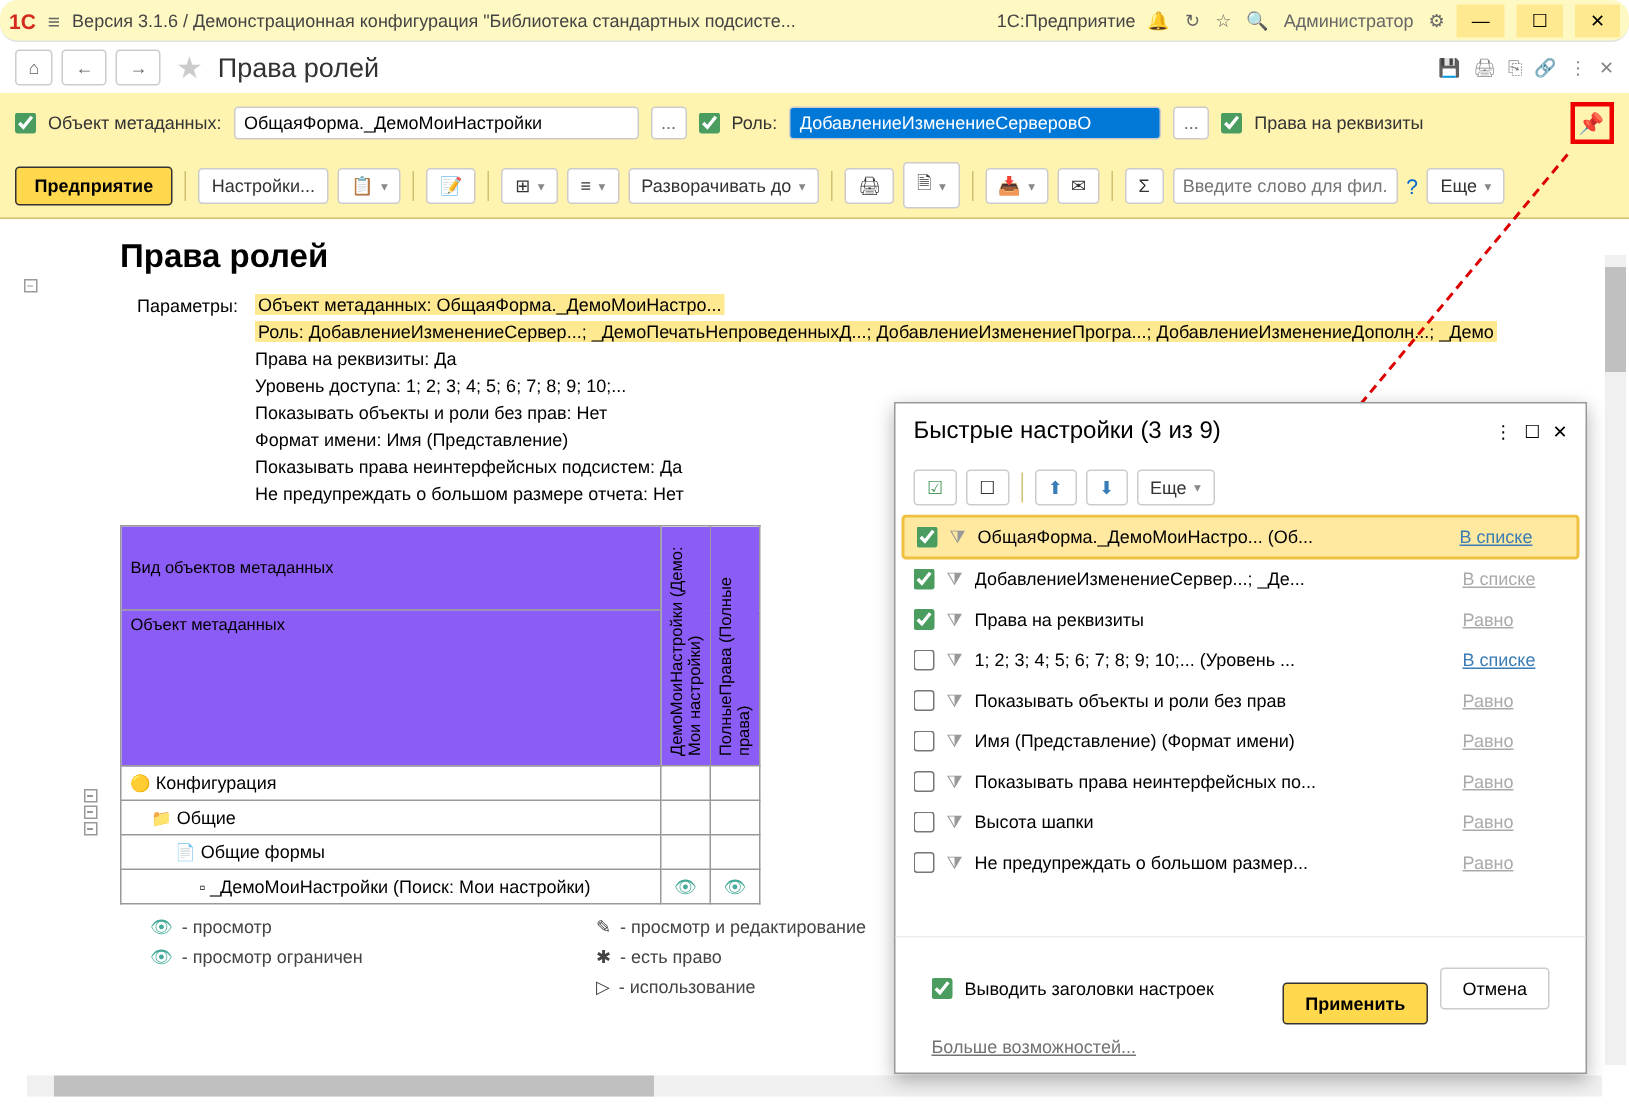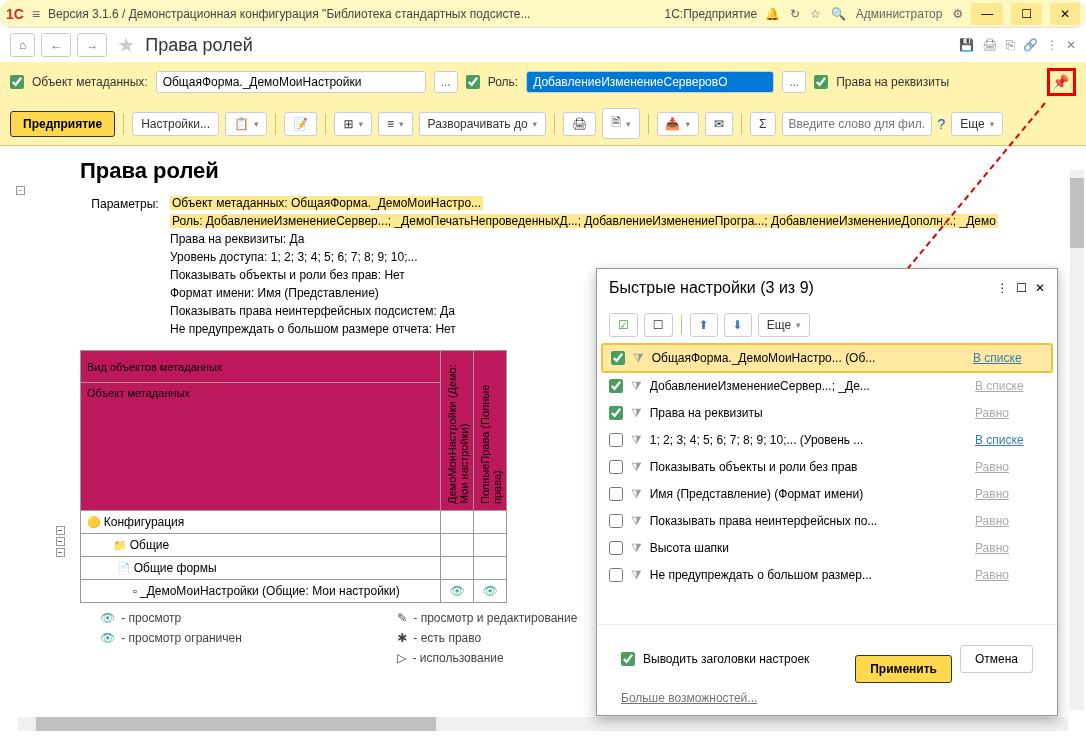--- a/index.html
+++ b/index.html
@@ -50,21 +50,21 @@
 .report-h1 { font-size: 22px; font-weight: bold; margin-bottom: 10px; }
 .params-row { display: flex; margin-bottom: 2px; }
 .params-label { width: 90px; padding-top: 3px; text-align: center; }
 .params-vals { flex: 1; }
 .params-vals div { line-height: 18px; }
 .hl { background: #ffe990; padding: 0 2px; }
 
 
 .report-table { border-collapse: collapse; margin-top: 12px; }
 .report-table td, .report-table th { border: 1px solid #999; padding: 4px 6px; font-size: 11px; text-align: left; }
-.report-table .hdr { background: #be185d; }
+.report-table .hdr { background: #8b5cf6; }
 .report-table .vert { writing-mode: vertical-rl; transform: rotate(180deg); height: 160px; vertical-align: bottom; padding: 6px 4px; }
 .tree-col { width: 40px; display: flex; flex-direction: column; align-items: center; gap: 2px; padding-top: 380px; }
 
 
 .legend { padding: 8px 20px; display: grid; grid-template-columns: auto auto auto; gap: 6px 30px; }
 .legend-item { display: flex; align-items: center; gap: 6px; color: #444; }
 .eye-g { color: #4a9; }
 
 
 .popup { position: absolute; top: 268px; left: 596px; width: 462px; height: 448px; background: #fff; border: 1px solid #999; box-shadow: 0 4px 12px rgba(0,0,0,0.3); display: flex; flex-direction: column; }
@@ -203,39 +203,39 @@
     </div>
 
     <table class="report-table">
       <tbody>
           <tr>
         <td class="hdr" style="width:360px">Вид объектов метаданных</td>
         <td class="hdr vert" rowspan="2">ДемоМоиНастройки (Демо: Мои настройки)</td>
         <td class="hdr vert" rowspan="2">ПолныеПрава (Полные права)</td>
       </tr>
       <tr>
-            <td class="hdr" style="height:128px;vertical-align:top">Объект метаданных</td>
+            <td class="hdr" style="height:104px;vertical-align:top">Объект метаданных</td>
           </tr>
       <tr>
             <td>🟡 <span>Конфигурация</span></td>
             <td></td>
             <td></td>
           </tr>
       <tr>
-            <td style="padding-left:32px">📁 <span>Общие</span></td>
+            <td style="padding-left:20px">📁 <span>Общие</span></td>
             <td></td>
             <td></td>
           </tr>
       <tr>
             <td style="padding-left:36px">📄 <span>Общие формы</span></td>
             <td></td>
             <td></td>
           </tr>
       <tr>
-            <td style="padding-left:52px">▫ <span>_ДемоМоиНастройки (Общие: Мои настройки)</span></td>
+            <td style="padding-left:52px">▫ <span>_ДемоМоиНастройки (Поиск: Мои настройки)</span></td>
             <td style="text-align:center"><span class="eye-g">👁</span></td>
             <td style="text-align:center"><span class="eye-g">👁</span></td>
           </tr>
     </tbody>
       </table>
 
     <div class="legend">
       <div class="legend-item">
           <span class="eye-g">👁</span>
           <span>- просмотр</span>

